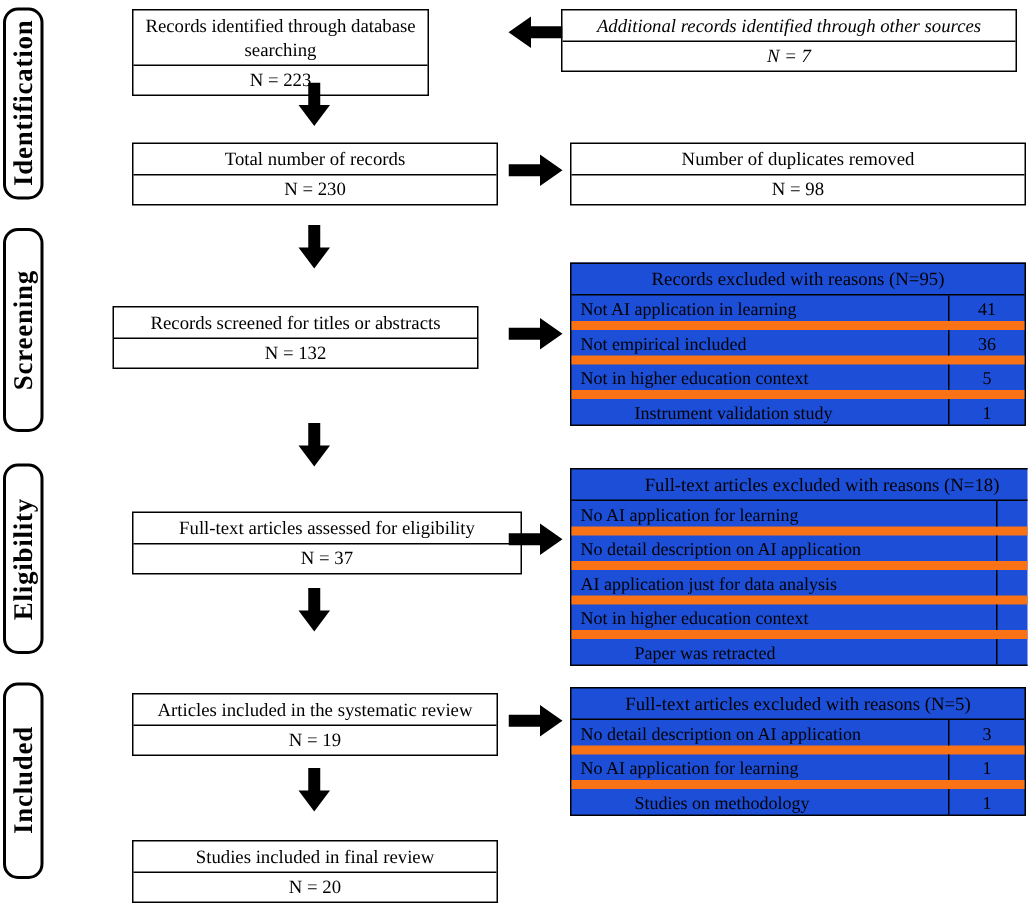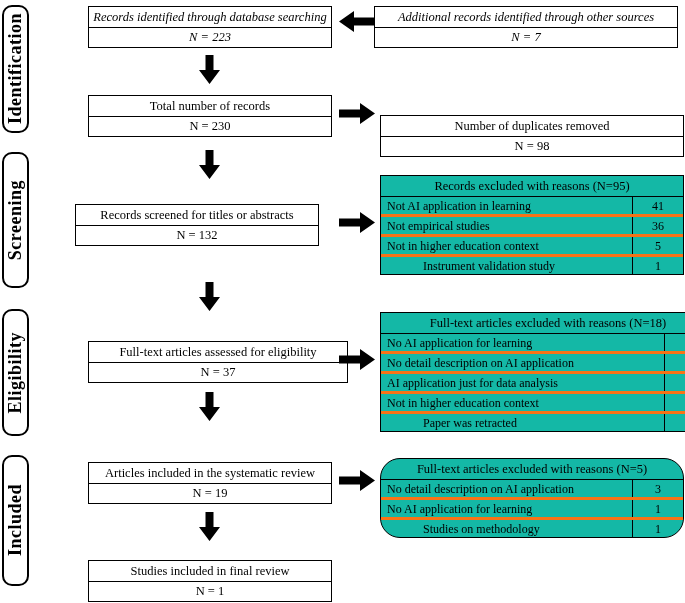--- a/index.html
+++ b/index.html
@@ -19,24 +19,24 @@
   }
   
   .fbox {
     position:absolute; background:#fff; border:1.5px solid #000;
     box-sizing:border-box; text-align:center;
   }
   .fbox .title { font-size:12.5px; line-height:16px; padding:2px 2px; border-bottom:1px solid #000; }
   .fbox .nval  { font-size:12.5px; line-height:15px; padding:2px 2px; }
   
   .extable {
-    position:absolute; background:#14b8a6; border:1.5px solid #000; box-sizing:border-box;
+    position:absolute; background:#1d4ed8; border:1.5px solid #000; box-sizing:border-box;
   }
   .ext-hdr { text-align:center; font-size:12.5px; line-height:16px; padding:2px; border-bottom:1px solid #000; }
-  .ext-row { display:flex; border-bottom:3px solid #f97316; font-size:12px; line-height:14px; }
+  .ext-row { display:flex; border-bottom:6px solid #f97316; font-size:12px; line-height:14px; }
   .ext-row:last-child { border-bottom:none;margin-left:36px; }
   .ext-reason { flex:1; padding:1.5px 6px; }
   .ext-count { width:46px; padding:1.5px 2px; text-align:center; border-left:1px solid #000; }
   
   .arrow { position:absolute; line-height:0; }
   .arrow svg { display:block; }
 </style>
 </head>
 <body>
 
@@ -48,21 +48,21 @@
   <div class="stage" style="top:152px; height:136px;">
     <span class="stage-text">Screening</span>
   </div>
   <div class="stage" style="top:309px; height:127px;">
     <span class="stage-text">Eligibility</span>
   </div>
   <div class="stage" style="top:455px; height:131px;">
     <span class="stage-text">Included</span>
   </div>
 
-  <div class="fbox" style="left:88px; top:6px; width:244px;font-style:italic;">
+  <div class="fbox" style="left:88px; top:6px; width:198px;">
     <div class="title">Records identified through database searching</div>
     <div class="nval">N = 223</div>
   </div>
   <div class="fbox" style="left:88px; top:95px; width:244px;">
     <div class="title">Total number of records</div>
     <div class="nval">N = 230</div>
   </div>
   <div class="fbox" style="left:75px; top:204px; width:244px;">
     <div class="title">Records screened for titles or abstracts</div>
     <div class="nval">N = 132</div>
@@ -70,40 +70,40 @@
   <div class="fbox" style="left:88px; top:341px; width:260px;">
     <div class="title">Full-text articles assessed for eligibility</div>
     <div class="nval">N = 37</div>
   </div>
   <div class="fbox" style="left:88px; top:462px; width:244px;">
     <div class="title">Articles included in the systematic review</div>
     <div class="nval">N = 19</div>
   </div>
   <div class="fbox" style="left:88px; top:560px; width:244px;">
     <div class="title">Studies included in final review</div>
-    <div class="nval">N = 1</div>
+    <div class="nval">N = 20</div>
   </div>
 
   <div class="fbox" style="left:374px; top:6px; width:304px;font-style:italic;">
     <div class="title">Additional records identified through other sources</div>
     <div class="nval">N = 7</div>
   </div>
-  <div class="fbox" style="left:380px; top:95px; width:304px;margin-top:20px;">
+  <div class="fbox" style="left:380px; top:95px; width:304px;">
     <div class="title">Number of duplicates removed</div>
     <div class="nval">N = 98</div>
   </div>
 
   <div class="extable" style="left:380px; top:175px; width:304px;">
     <div class="ext-hdr">Records excluded with reasons (N=95)</div>
     <div class="ext-row">
       <div class="ext-reason">Not AI application in learning</div>
       <div class="ext-count">41</div>
     </div>
     <div class="ext-row">
-      <div class="ext-reason">Not empirical studies</div>
+      <div class="ext-reason">Not empirical included</div>
       <div class="ext-count">36</div>
     </div>
     <div class="ext-row">
       <div class="ext-reason">Not in higher education context</div>
       <div class="ext-count">5</div>
     </div>
     <div class="ext-row">
       <div class="ext-reason">Instrument validation study</div>
       <div class="ext-count">1</div>
     </div>
@@ -126,21 +126,21 @@
     <div class="ext-row">
       <div class="ext-reason">Not in higher education context</div>
       <div class="ext-count">1</div>
     </div>
     <div class="ext-row">
       <div class="ext-reason">Paper was retracted</div>
       <div class="ext-count">1</div>
     </div>
   </div>
 
-  <div class="extable" style="left:380px; top:458px; width:304px;border-radius:20px;">
+  <div class="extable" style="left:380px; top:458px; width:304px;">
     <div class="ext-hdr">Full-text articles excluded with reasons (N=5)</div>
     <div class="ext-row">
       <div class="ext-reason">No detail description on AI application</div>
       <div class="ext-count">3</div>
     </div>
     <div class="ext-row">
       <div class="ext-reason">No AI application for learning</div>
       <div class="ext-count">1</div>
     </div>
     <div class="ext-row">

